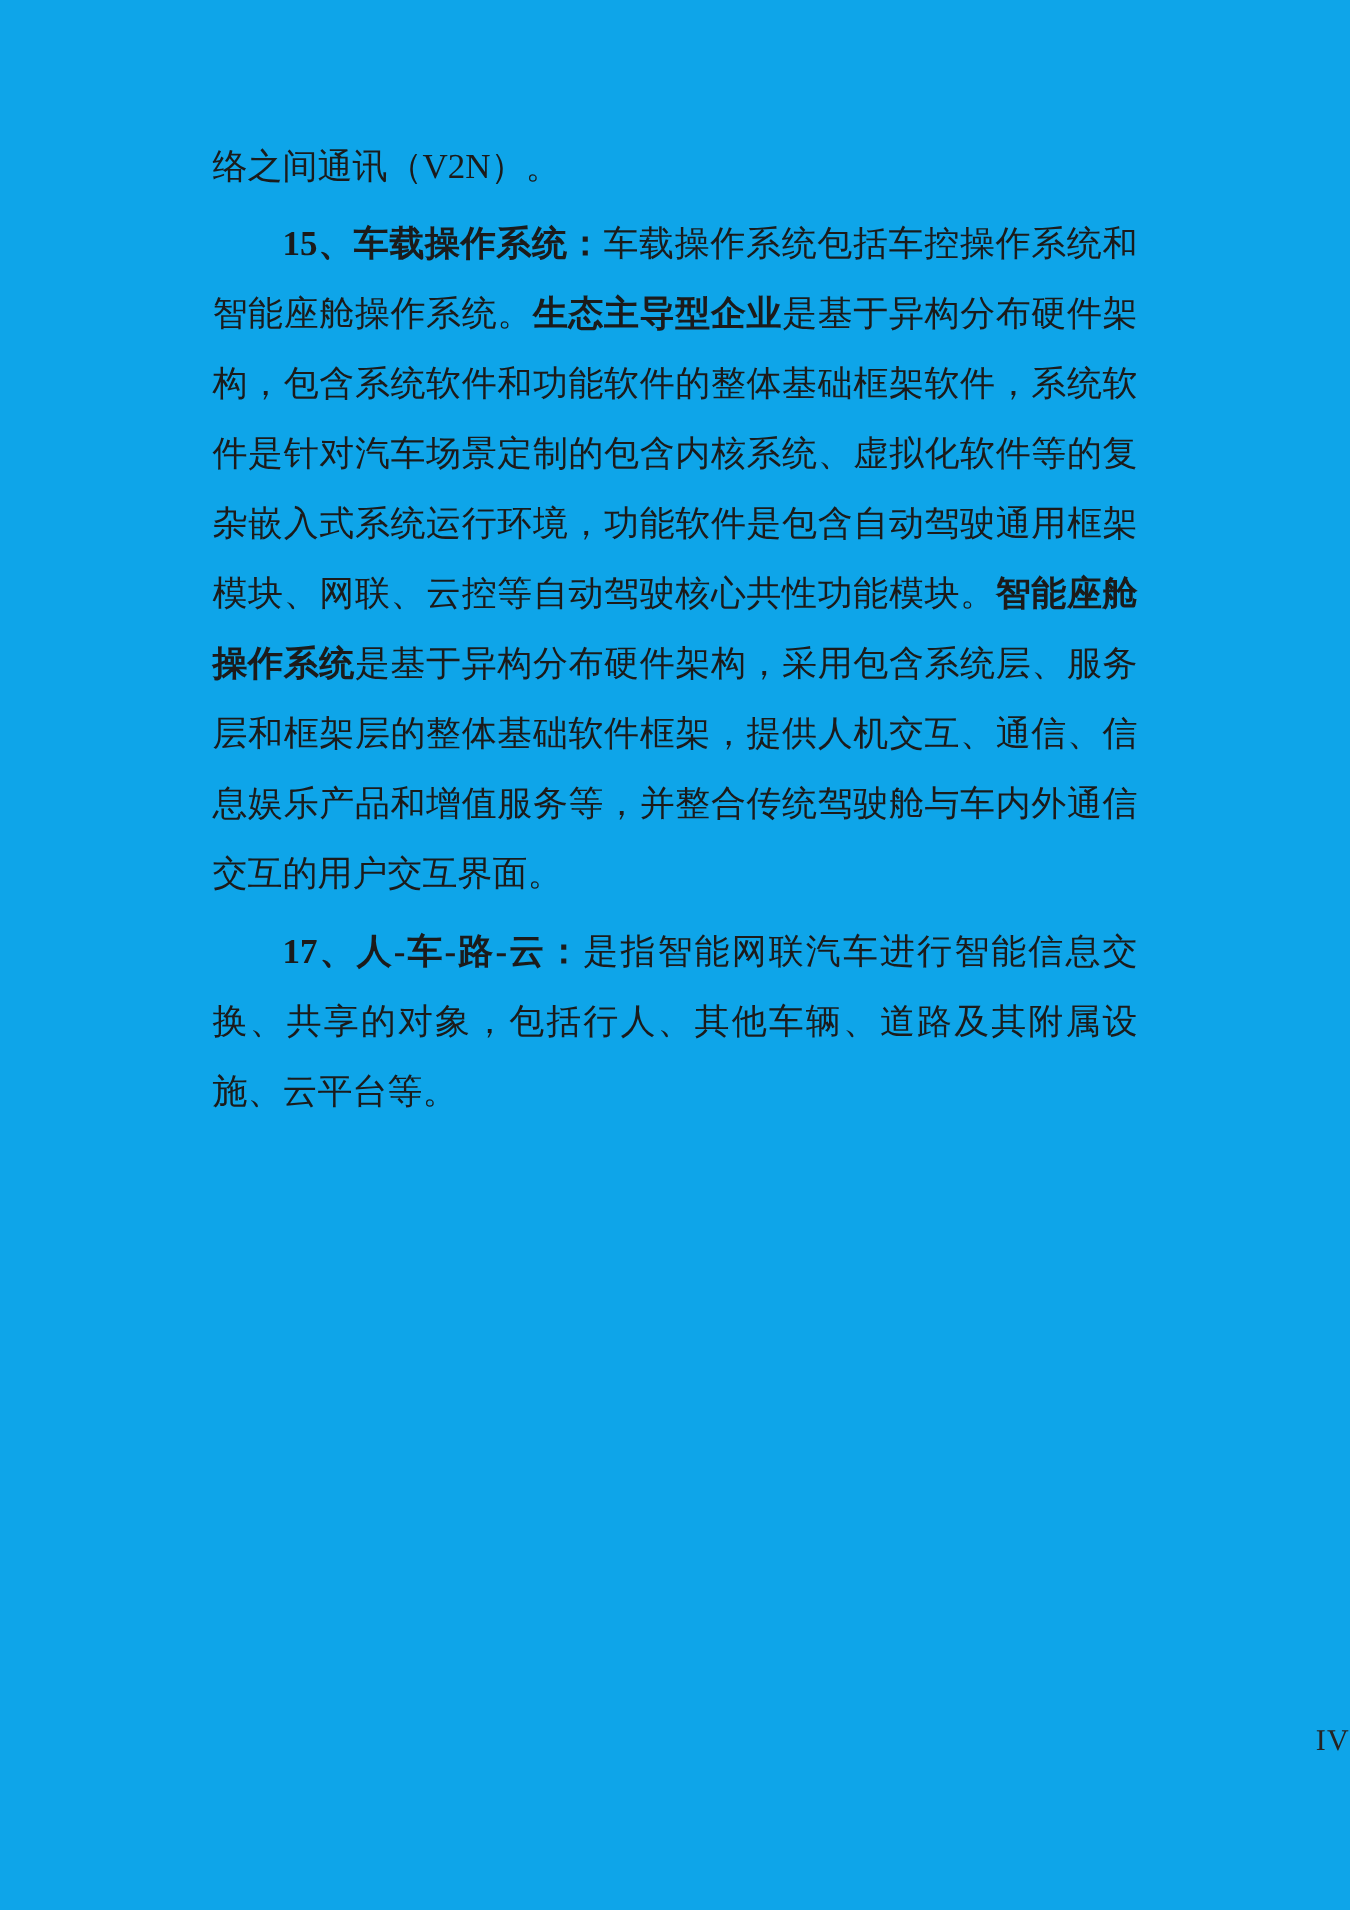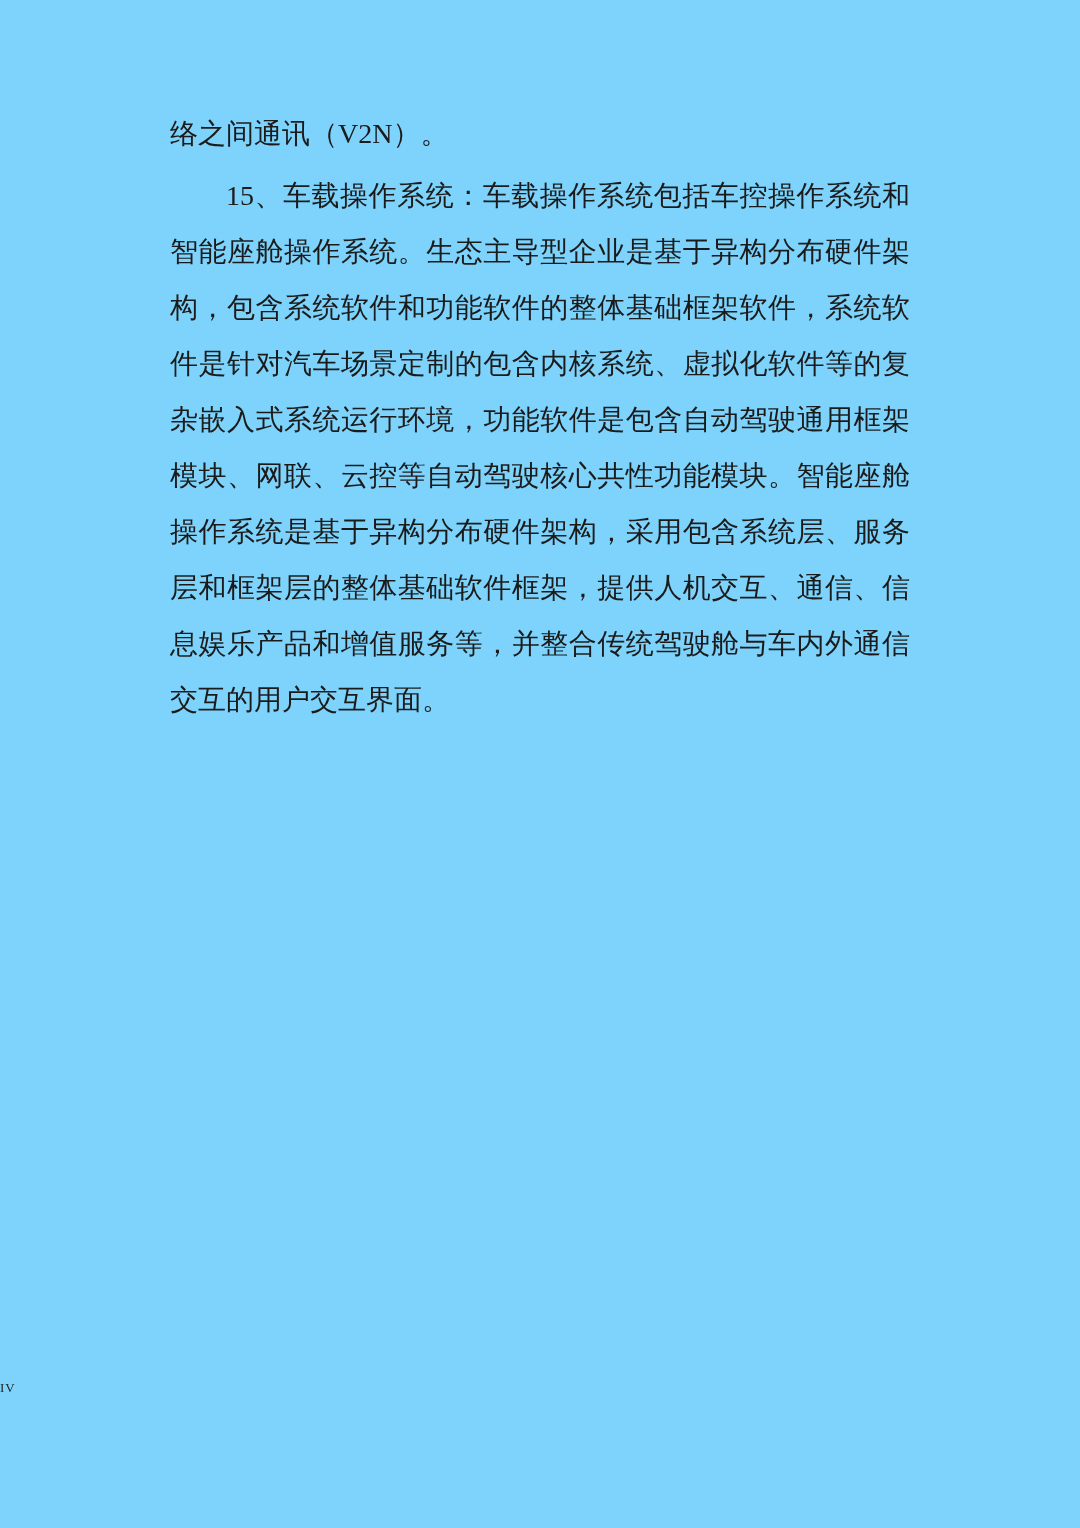--- a/index.html
+++ b/index.html
@@ -3,21 +3,21 @@
 <meta charset="utf-8">
 <style>
   html, body {
     margin: 0;
     padding: 0;
   }
   .page {
     position: relative;
     width: 1080px;
     height: 1528px;
-    background: #7dd3fc;
+    background: #0ea5e9;
     overflow: hidden;
     font-family: "Liberation Serif", "DejaVu Serif", serif;
     color: #1b1b1b;
   }
   .text-block {
     position: absolute;
     left: 170px;
     top: 106px;
     width: 740px;
     font-size: 28px;
@@ -26,39 +26,40 @@
     text-justify: inter-ideograph;
   }
   .para {
     margin: 0 0 6px 0;
     text-indent: 2em;
   }
   .para.no-indent {
     text-indent: 0;
   }
   .b {
-    font-weight: 400;
+    font-weight: 700;
   }
   .footer {
     position: absolute;
     left: 0;
     top: 1380px;
     width: 1080px;
-    text-align: left;
-    font-size: 13px;
+    text-align: right;
+    font-size: 24px;
     letter-spacing: 1px;
     color: #242424;
   }
 </style>
 </head>
 <body>
 
 <div class="page">
   <div class="text-block">
     <p class="para no-indent"><span>络之间通讯（V2N）。</span></p>
 
     <p class="para"><span class="b">15、车载操作系统：</span><span>车载操作系统包括车控操作系统和智能座舱操作系统。</span><span class="b">生态主导型企业</span><span>是基于异构分布硬件架构，包含系统软件和功能软件的整体基础框架软件，系统软件是针对汽车场景定制的包含内核系统、虚拟化软件等的复杂嵌入式系统运行环境，功能软件是包含自动驾驶通用框架模块、网联、云控等自动驾驶核心共性功能模块。</span><span class="b">智能座舱操作系统</span><span>是基于异构分布硬件架构，采用包含系统层、服务层和框架层的整体基础软件框架，提供人机交互、通信、信息娱乐产品和增值服务等，并整合传统驾驶舱与车内外通信交互的用户交互界面。</span></p>
 
 
+    <p class="para"><span class="b">17、人-车-路-云：</span><span>是指智能网联汽车进行智能信息交换、共享的对象，包括行人、其他车辆、道路及其附属设施、云平台等。</span></p>
   </div>
 
   <div class="footer">IV</div>
 </div>
 
 </body></html>

